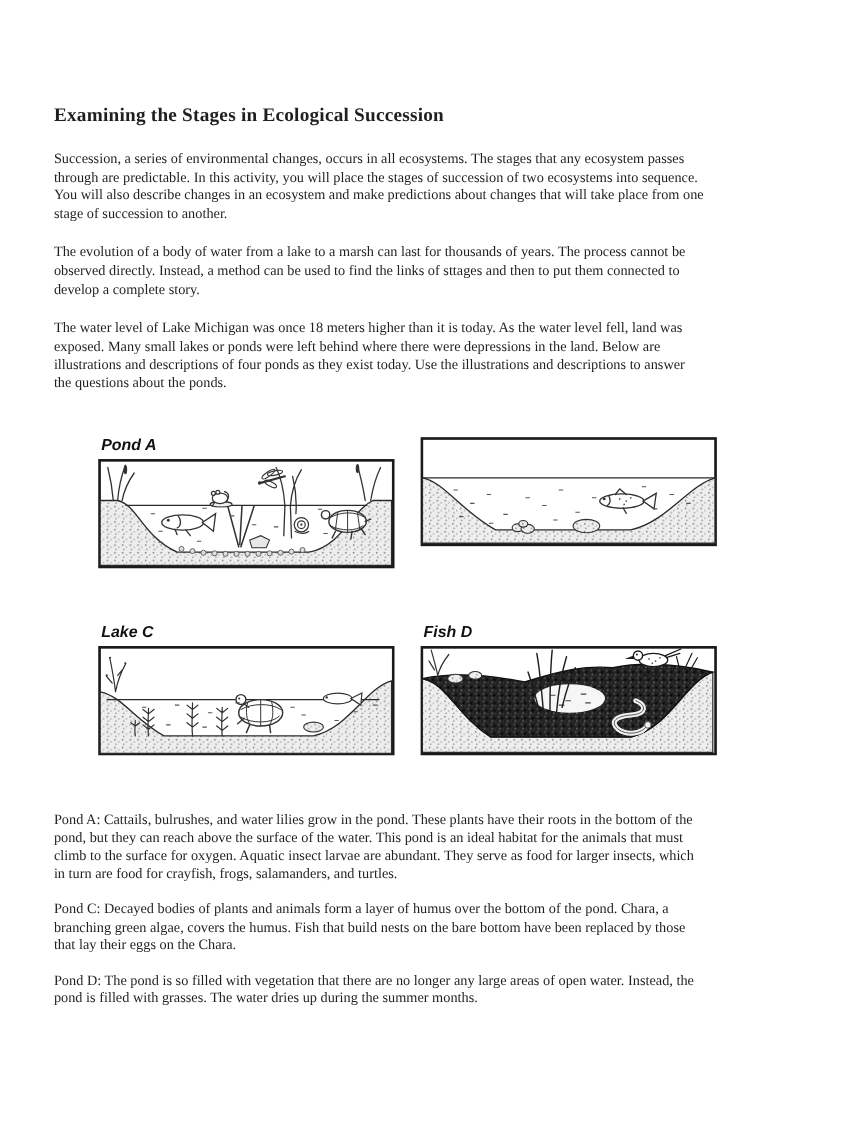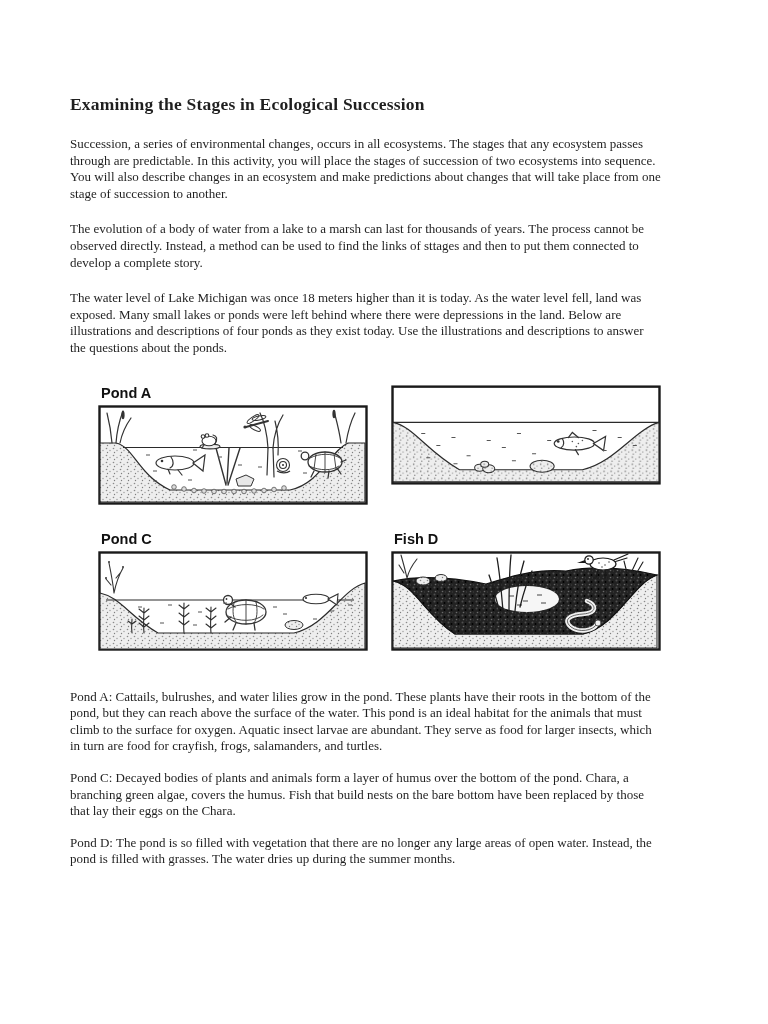--- a/index.html
+++ b/index.html
@@ -4,21 +4,21 @@
 <style>
   html, body {
     margin: 0; padding: 0;
     background: #ffffff;
     width: 768px; height: 1024px;
     overflow: hidden;
   }
   .page {
     box-sizing: border-box;
     width: 616px; height: 1024px;
-    padding: 94px 75px 0 70px;
+    padding: 94px 75px 0 49px;
     font-family: "Liberation Serif", serif;
     color: #1f1f1f;
   }
   .page-title {
     font-size: 17.5px;
     font-weight: bold;
     margin: 0 0 21px 0;
     letter-spacing: 0.2px;
   }
   .body-text {
@@ -27,21 +27,21 @@
     width: 592px;
     margin: 0 0 19px 0;
   }
   .figures {
     margin: 28px 0 0 28px;
     display: grid;
     grid-template-columns: 270px 270px;
     column-gap: 23px;
     row-gap: 26px;
   }
-  figure { margin: 0; }
+  figure { margin: 12px; font-style: italic; }
   figcaption {
     font-family: "Liberation Sans", sans-serif;
     font-weight: bold;
     font-size: 14.5px;
     color: #111;
     margin: 0 0 4px 3px;
   }
   .pond-svg { display: block; }
   .descriptions { margin-top: 38px; }
   .descriptions .body-text { margin-bottom: 15px; }
@@ -174,21 +174,21 @@
           <ellipse cx="93" cy="78.5" rx="4" ry="3"></ellipse>
           <ellipse cx="150" cy="80.5" rx="12" ry="6"></ellipse>
         </g>
         <g stroke="#555" stroke-width="1">
           <path d="M30,48 h4 M45,60 h4 M60,52 h4 M75,70 h4 M95,55 h4 M110,62 h4 M125,48 h4 M140,68 h4 M155,55 h4 M62,78 h4 M210,65 h4 M225,52 h4 M240,60 h4 M120,75 h4 M200,45 h4 M35,72 h4"></path>
         </g>
       </svg>
     </figure>
 
     <figure>
-      <figcaption>Pond C</figcaption>
+      <figcaption>Lake C</figcaption>
       <svg class="pond-svg" width="270" height="100" viewBox="0 0 270 100" aria-label="Pond cross-section with branching Chara algae, turtle and fish">
         <defs>
           <pattern id="stipC" width="7" height="7" patternUnits="userSpaceOnUse">
             <rect width="7" height="7" fill="#eeeeee"></rect>
             <circle cx="1.5" cy="1.5" r="0.8" fill="#8a8a8a"></circle>
             <circle cx="5" cy="3.5" r="0.7" fill="#9a9a9a"></circle>
             <circle cx="2.5" cy="5.5" r="0.7" fill="#7f7f7f"></circle>
           </pattern>
         </defs>
         <rect x="1.5" y="1.5" width="267" height="97" fill="#ffffff" stroke="#1a1a1a" stroke-width="2.4"></rect>

